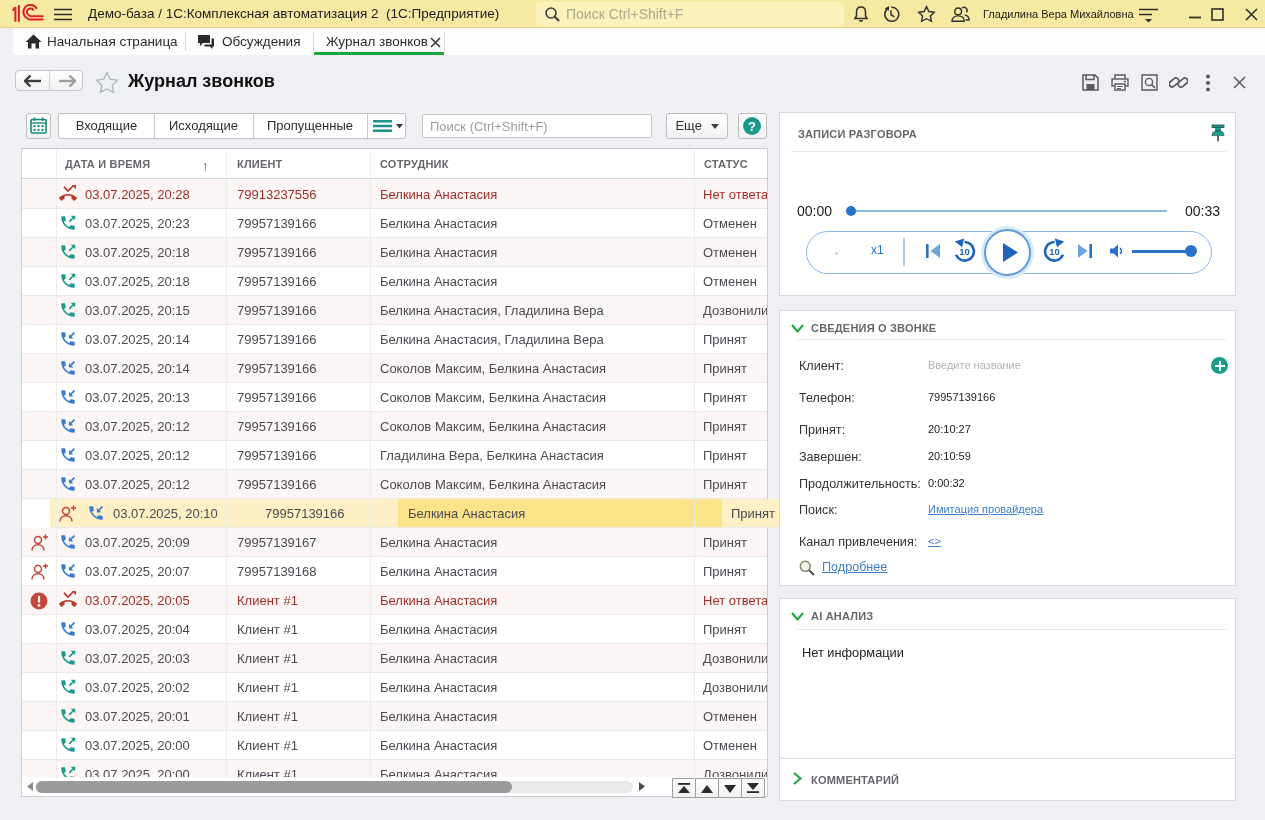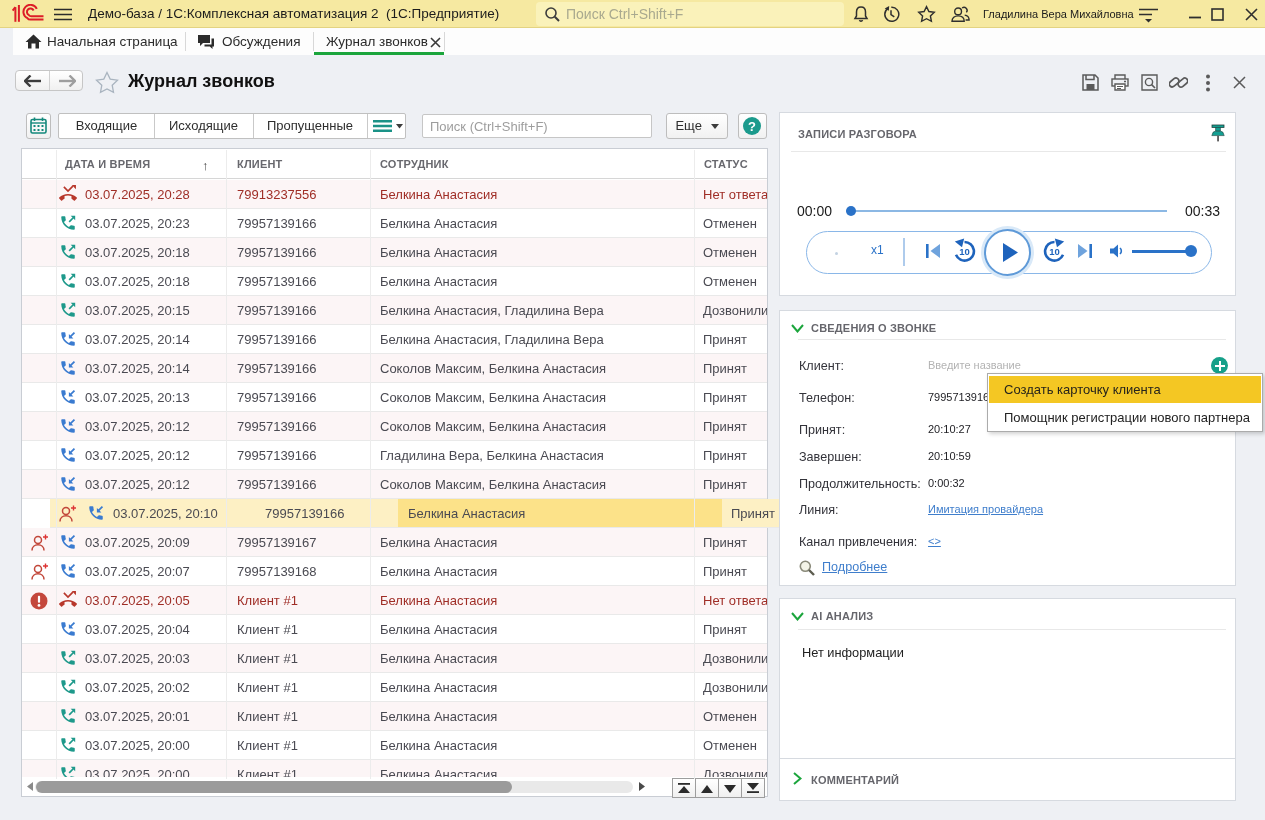--- a/index.html
+++ b/index.html
@@ -609,21 +609,21 @@
         </svg>
     </div>
     <div class="lbl" style="top:80px">Телефон:</div>
     <div class="val" style="top:80px">79957139166</div>
     <div class="lbl" style="top:112px">Принят:</div>
     <div class="val" style="top:112px">20:10:27</div>
     <div class="lbl" style="top:139px">Завершен:</div>
     <div class="val" style="top:139px">20:10:59</div>
     <div class="lbl" style="top:166px">Продолжительность:</div>
     <div class="val" style="top:166px">0:00:32</div>
-    <div class="lbl" style="top:192px">Линия:</div>
+    <div class="lbl" style="top:192px">Поиск:</div>
     <div class="val lnk" style="top:192px">Имитация провайдера</div>
     <div class="lbl" style="top:224px">Канал привлечения:</div>
     <div class="val lnk" style="top:224px">&lt;&gt;</div>
     <svg class="abs" style="left:19px;top:249px" width="16" height="16" viewBox="0 0 16 16">
       <circle cx="6.3" cy="6.3" r="5" fill="#f4f4e8" stroke="#8a8a7a" stroke-width="1.6"></circle>
       <path d="M10 10 L15 15" stroke="#5d5d50" stroke-width="2.4"></path>
     </svg>
     <div class="lnk abs" style="left:42px;top:249px;font-size:12.6px">Подробнее</div>
   </div>
 
@@ -639,17 +639,13 @@
 
   
   <div class="card" style="top:758px;height:43px">
     <svg class="abs" style="left:13px;top:13px" width="9" height="13" viewBox="0 0 9 13">
         <path d="M1 1 L7.5 6.5 L1 12" fill="none" stroke="#1ba53c" stroke-width="2"></path>
       </svg>
     <div class="cardhdr abs" style="left:31px;top:15px">КОММЕНТАРИЙ</div>
   </div>
 
   
-  <div id="popup">
-    <div class="it1">Создать карточку клиента</div>
-    <div class="it2">Помощник регистрации нового партнера</div>
-  </div>
 </div>
 
 </body></html>

